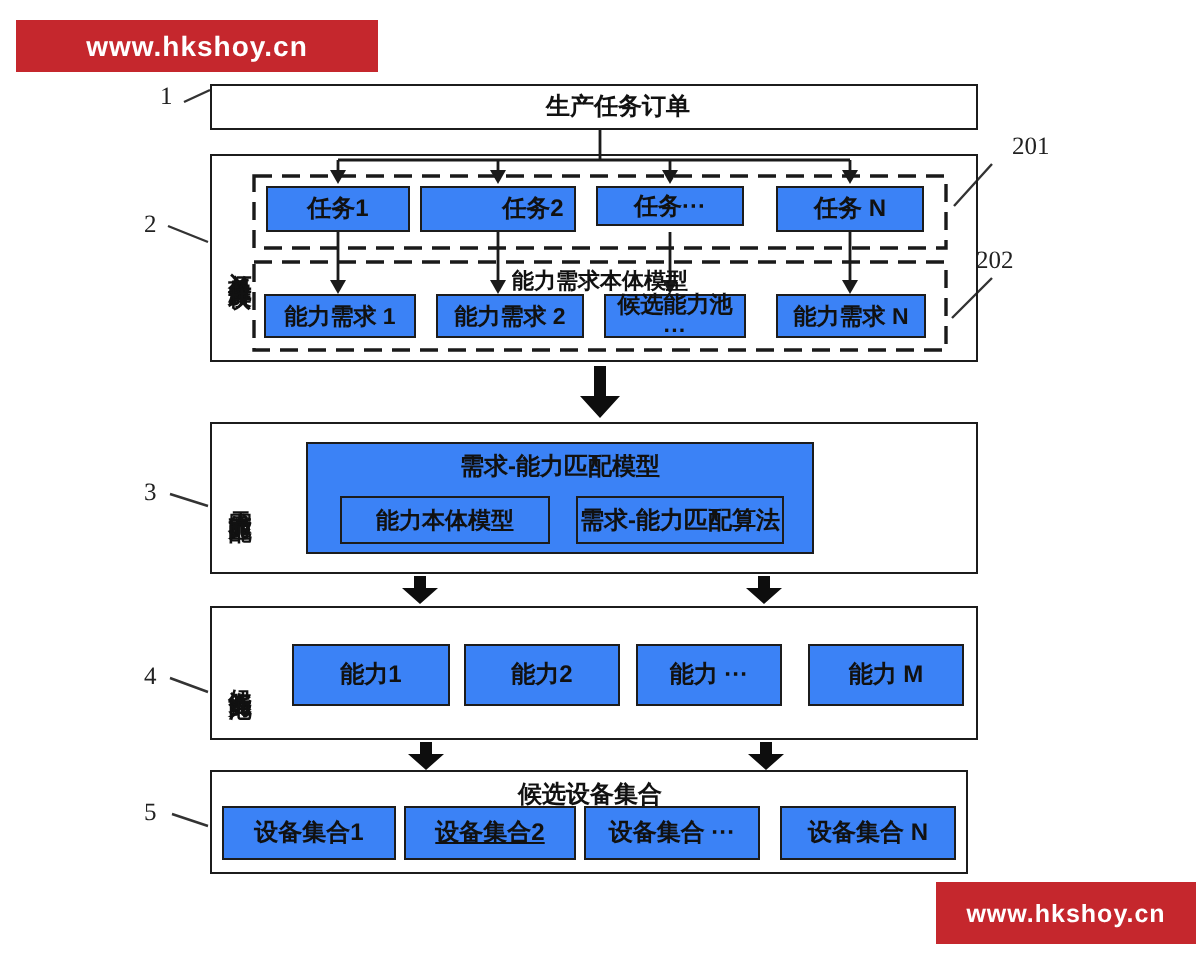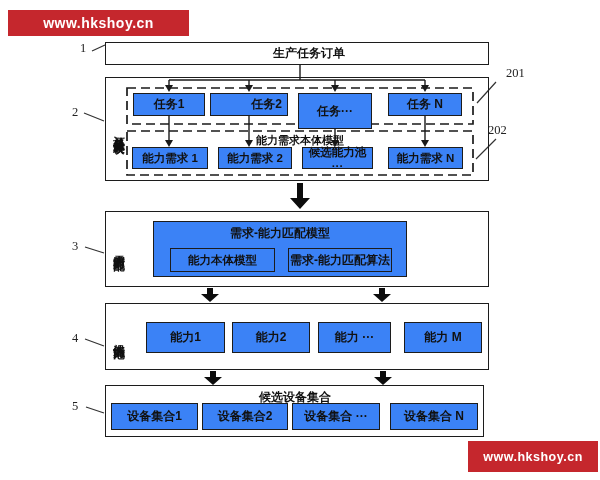--- a/index.html
+++ b/index.html
@@ -89,21 +89,21 @@
 
 <div class="box outer" style="left:105px; top:77px; width:384px; height:104px;"></div>
 <div class="vlabel" style="left:108px; top:84px; height:94px;">订单任务分解模块</div>
 
 <div class="box" style="left:133px; top:93px; width:72px; height:23px;">
   <span>任务1</span>
 </div>
 <div class="box" style="left:210px; top:93px; width:78px; height:23px;padding-left:35px;">
   <span>任务2</span>
 </div>
-<div class="box" style="left:298px; top:93px; width:74px; height:36px;">
+<div class="box" style="left:298px; top:93px; width:74px; height:20px;">
   <span>任务···</span>
 </div>
 <div class="box" style="left:388px; top:93px; width:74px; height:23px;">
   <span>任务 N</span>
 </div>
 
 <div class="ttl" style="left:220px; top:133px; width:160px; font-size:11px;">能力需求本体模型</div>
 
 <div class="box" style="left:132px; top:147px; width:76px; height:22px; font-size:11.5px;">
   <span>能力需求 1</span>
@@ -142,21 +142,21 @@
 </div>
 <div class="box" style="left:404px; top:322px; width:78px; height:31px;">
   <span>能力 M</span>
 </div>
 
 <div class="box outer" style="left:105px; top:385px; width:379px; height:52px;"></div>
 <div class="ttl" style="left:195px; top:389px; width:200px; font-size:12px;">候选设备集合</div>
 <div class="box" style="left:111px; top:403px; width:87px; height:27px;">
   <span>设备集合1</span>
 </div>
-<div class="box" style="left:202px; top:403px; width:86px; height:27px;">
+<div class="box" style="left:202px; top:403px; width:86px; height:27px;text-decoration:underline;">
   <span>设备集合2</span>
 </div>
 <div class="box" style="left:292px; top:403px; width:88px; height:27px;">
   <span>设备集合 ···</span>
 </div>
 <div class="box" style="left:390px; top:403px; width:88px; height:27px;">
   <span>设备集合 N</span>
 </div>
 
 </body></html>

